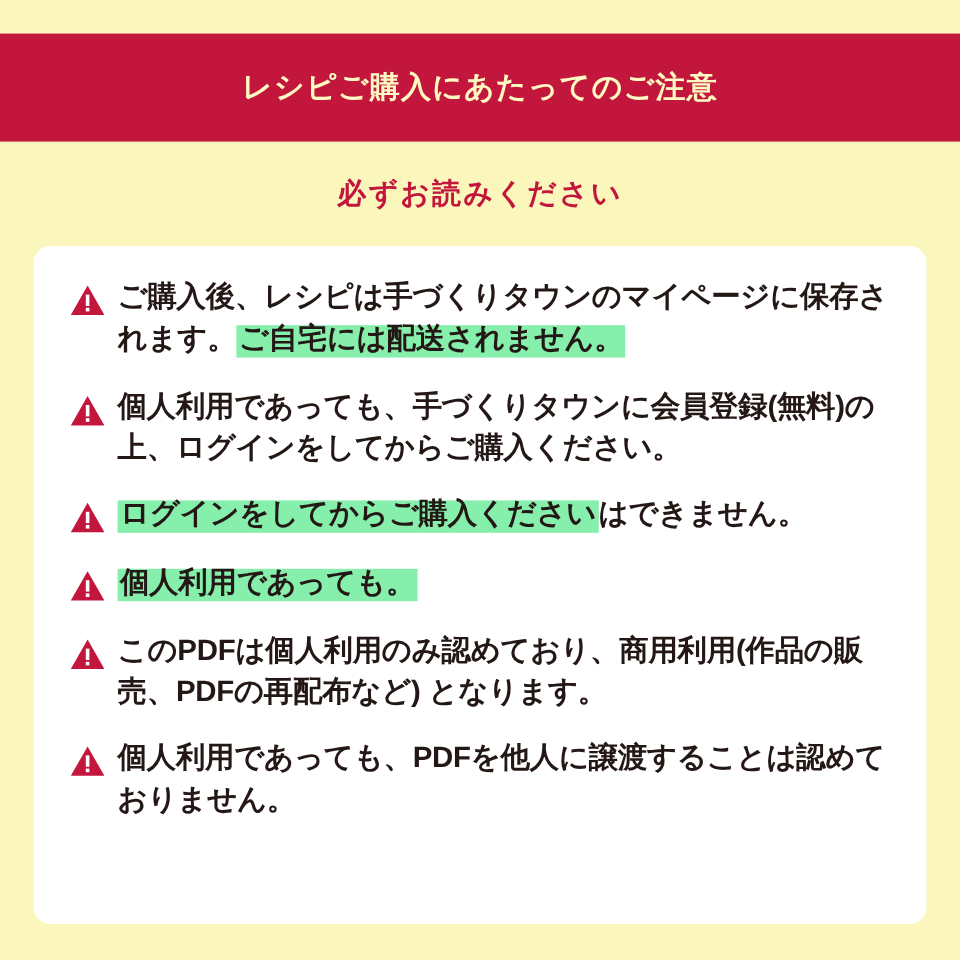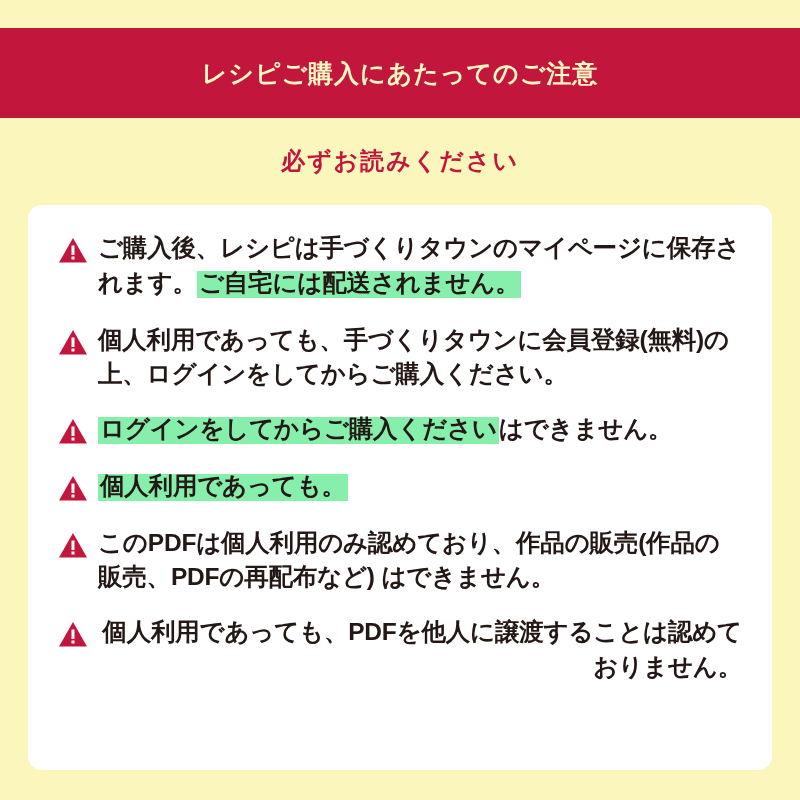--- a/index.html
+++ b/index.html
@@ -64,21 +64,20 @@
   .note-list {
     display: block;
   }
   .note {
     display: flex;
     align-items: flex-start;
     margin-bottom: 20px;
   }
   .note:last-child {
     margin-bottom: 0;
-    text-align: right;
   }
   .warn-icon {
     flex: 0 0 auto;
     width: 30px;
     height: 27px;
     margin-top: 6px;
     margin-right: 10px;
   }
   .note-text {
     font-size: 24.5px;
@@ -137,21 +136,21 @@
               <rect x="13.5" y="19.5" width="3" height="3" fill="#ffffff"></rect>
             </svg></span>
           <div class="note-text"><span class="hl">個人利用であっても。</span></div>
         </div>
         <div class="note">
           <span class="warn-icon"><svg viewBox="0 0 30 27" width="30" height="27" aria-hidden="true">
               <path d="M15 1 L29 25.5 L1 25.5 Z" fill="#c3163c"></path>
               <rect x="13.5" y="8.5" width="3" height="9.5" fill="#ffffff"></rect>
               <rect x="13.5" y="19.5" width="3" height="3" fill="#ffffff"></rect>
             </svg></span>
-          <div class="note-text"><span>このPDFは個人利用のみ認めており、作品の販売(作品の販売、PDFの再配布など) はできません。</span></div>
+          <div class="note-text"><span>このPDFは個人利用のみ認めており、商用利用(作品の販売、PDFの再配布など) となります。</span></div>
         </div>
         <div class="note">
           <span class="warn-icon"><svg viewBox="0 0 30 27" width="30" height="27" aria-hidden="true">
               <path d="M15 1 L29 25.5 L1 25.5 Z" fill="#c3163c"></path>
               <rect x="13.5" y="8.5" width="3" height="9.5" fill="#ffffff"></rect>
               <rect x="13.5" y="19.5" width="3" height="3" fill="#ffffff"></rect>
             </svg></span>
           <div class="note-text"><span>個人利用であっても、PDFを他人に譲渡することは認めておりません。</span></div>
         </div>
       </div>

